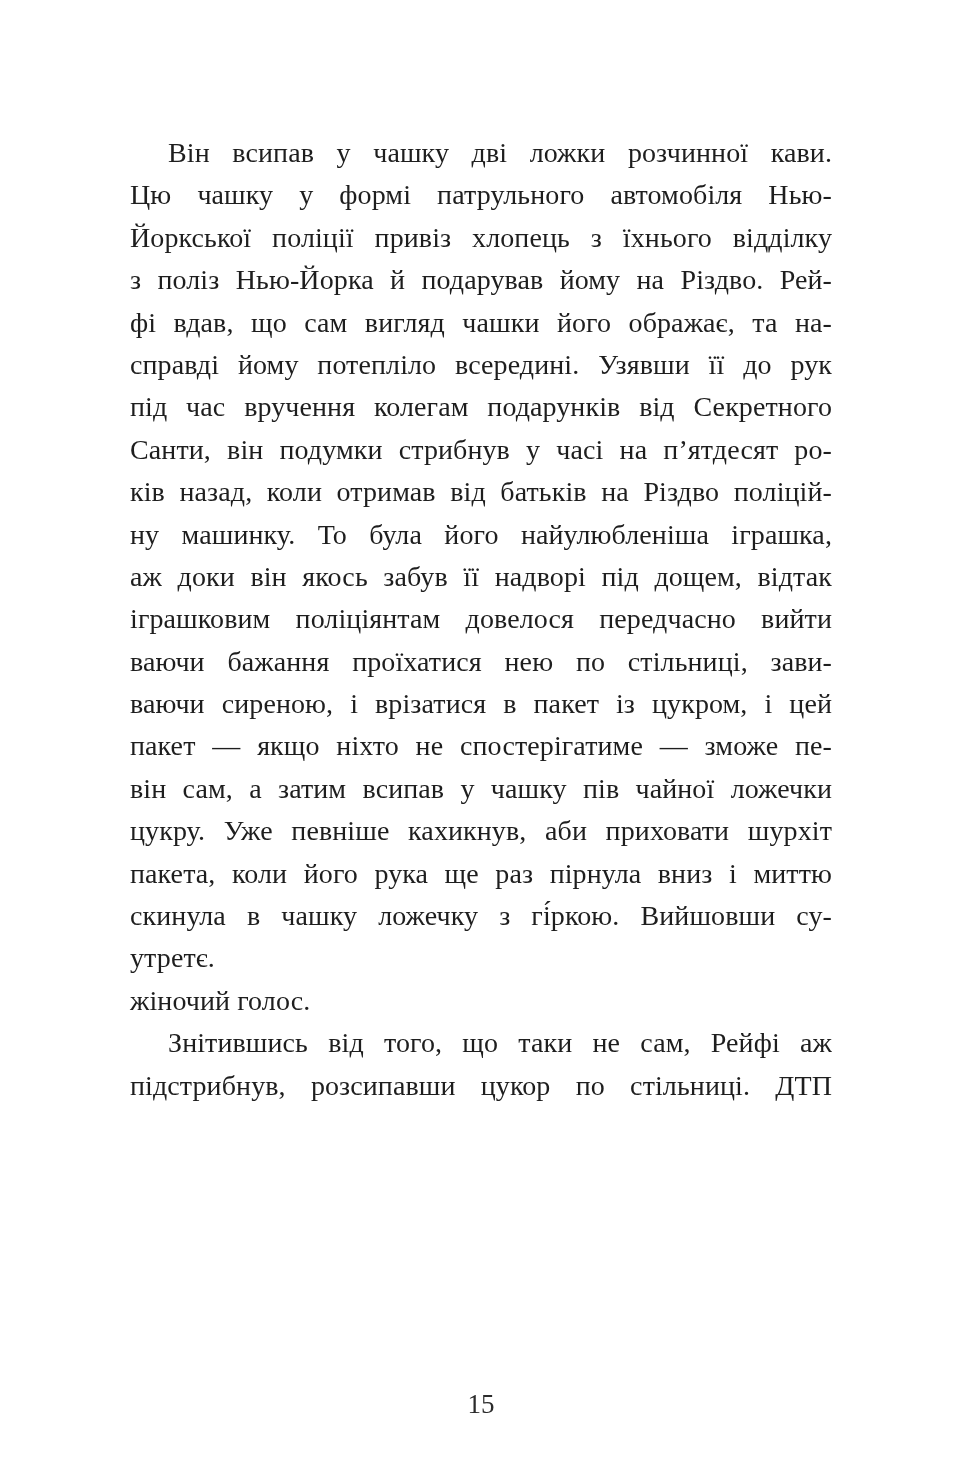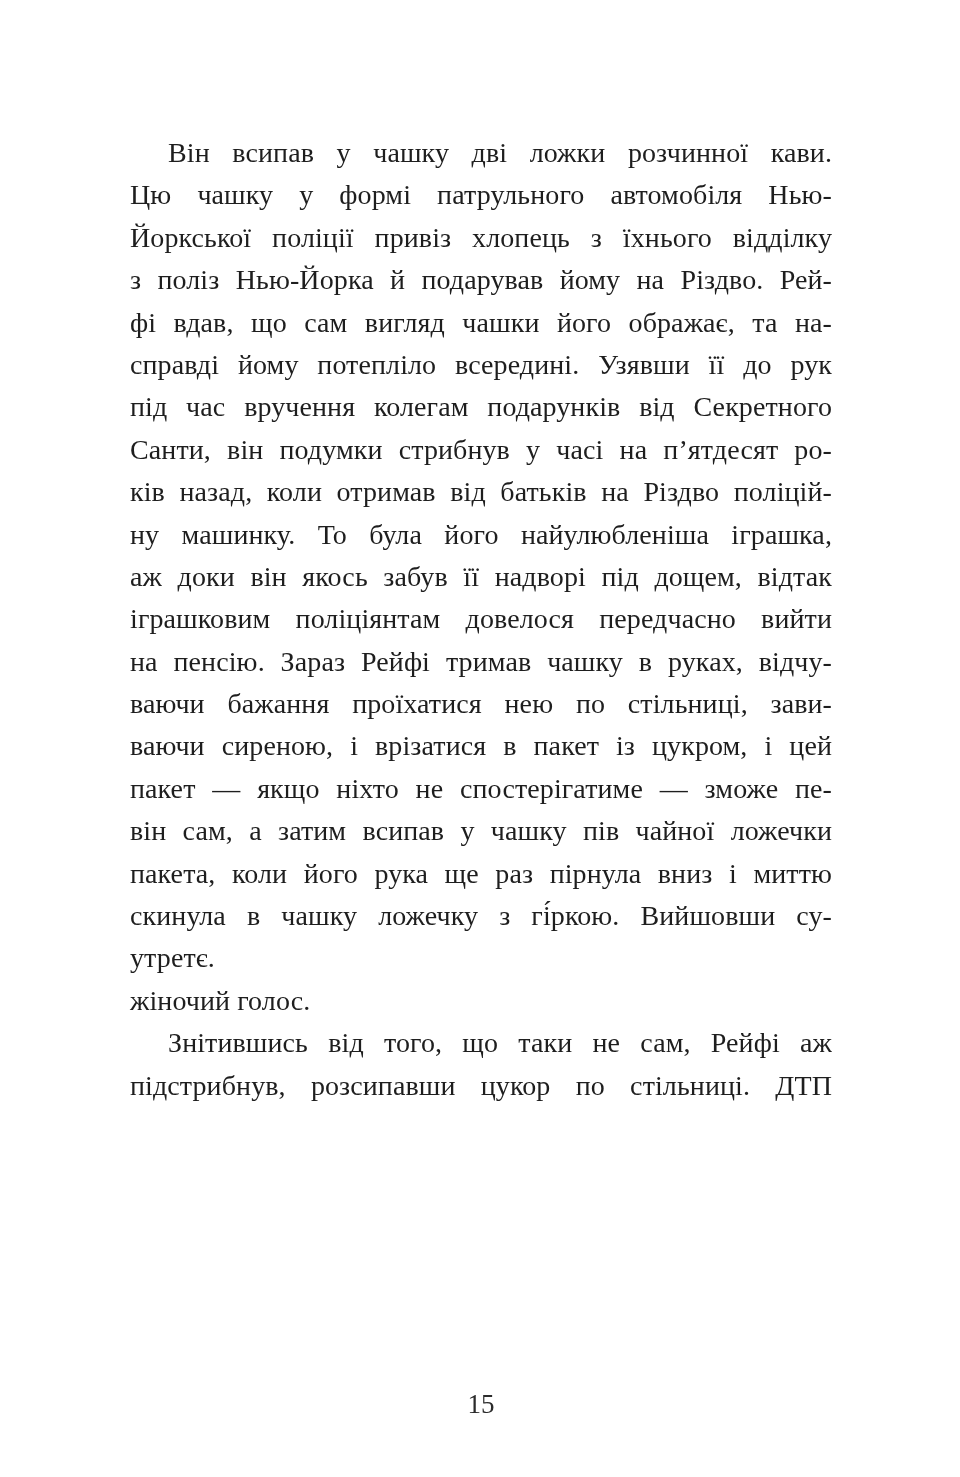--- a/index.html
+++ b/index.html
@@ -68,27 +68,27 @@
         <div class="line">Йоркської поліції привіз хлопець з їхнього відділку</div>
         <div class="line">з поліз Нью-Йорка й подарував йому на Різдво. Рей-</div>
         <div class="line">фі вдав, що сам вигляд чашки його ображає, та на-</div>
         <div class="line">справді йому потепліло всередині. Узявши її до рук</div>
         <div class="line">під час вручення колегам подарунків від Секретного</div>
         <div class="line">Санти, він подумки стрибнув у часі на п’ятдесят ро-</div>
         <div class="line">ків назад, коли отримав від батьків на Різдво поліцій-</div>
         <div class="line">ну машинку. То була його найулюбленіша іграшка,</div>
         <div class="line">аж доки він якось забув її надворі під дощем, відтак</div>
         <div class="line">іграшковим поліціянтам довелося передчасно вийти</div>
-        <div class="line">на пенсію. Зараз Рейфі тримав чашку в руках, відчу-</div>
         <div class="line">ваючи бажання проїхатися нею по стільниці, зави-</div>
         <div class="line">ваючи сиреною, і врізатися в пакет із цукром, і цей</div>
         <div class="line">пакет — якщо ніхто не спостерігатиме — зможе пе-</div>
       </div>
       <div class="paragraph">
         <div class="line">він сам, а затим всипав у чашку пів чайної ложечки</div>
+        <div class="line">цукру. Уже певніше кахикнув, аби приховати шурхіт</div>
         <div class="line">пакета, коли його рука ще раз пірнула вниз і миттю</div>
         <div class="line">скинула в чашку ложечку з гі́ркою. Вийшовши су-</div>
         <div class="line lastleft">утретє.</div>
       </div>
       <div class="paragraph">
         <div class="line lastleft">жіночий голос.</div>
       </div>
       <div class="paragraph">
         <div class="line first">Знітившись від того, що таки не сам, Рейфі аж</div>
         <div class="line">підстрибнув, розсипавши цукор по стільниці. ДТП</div>

